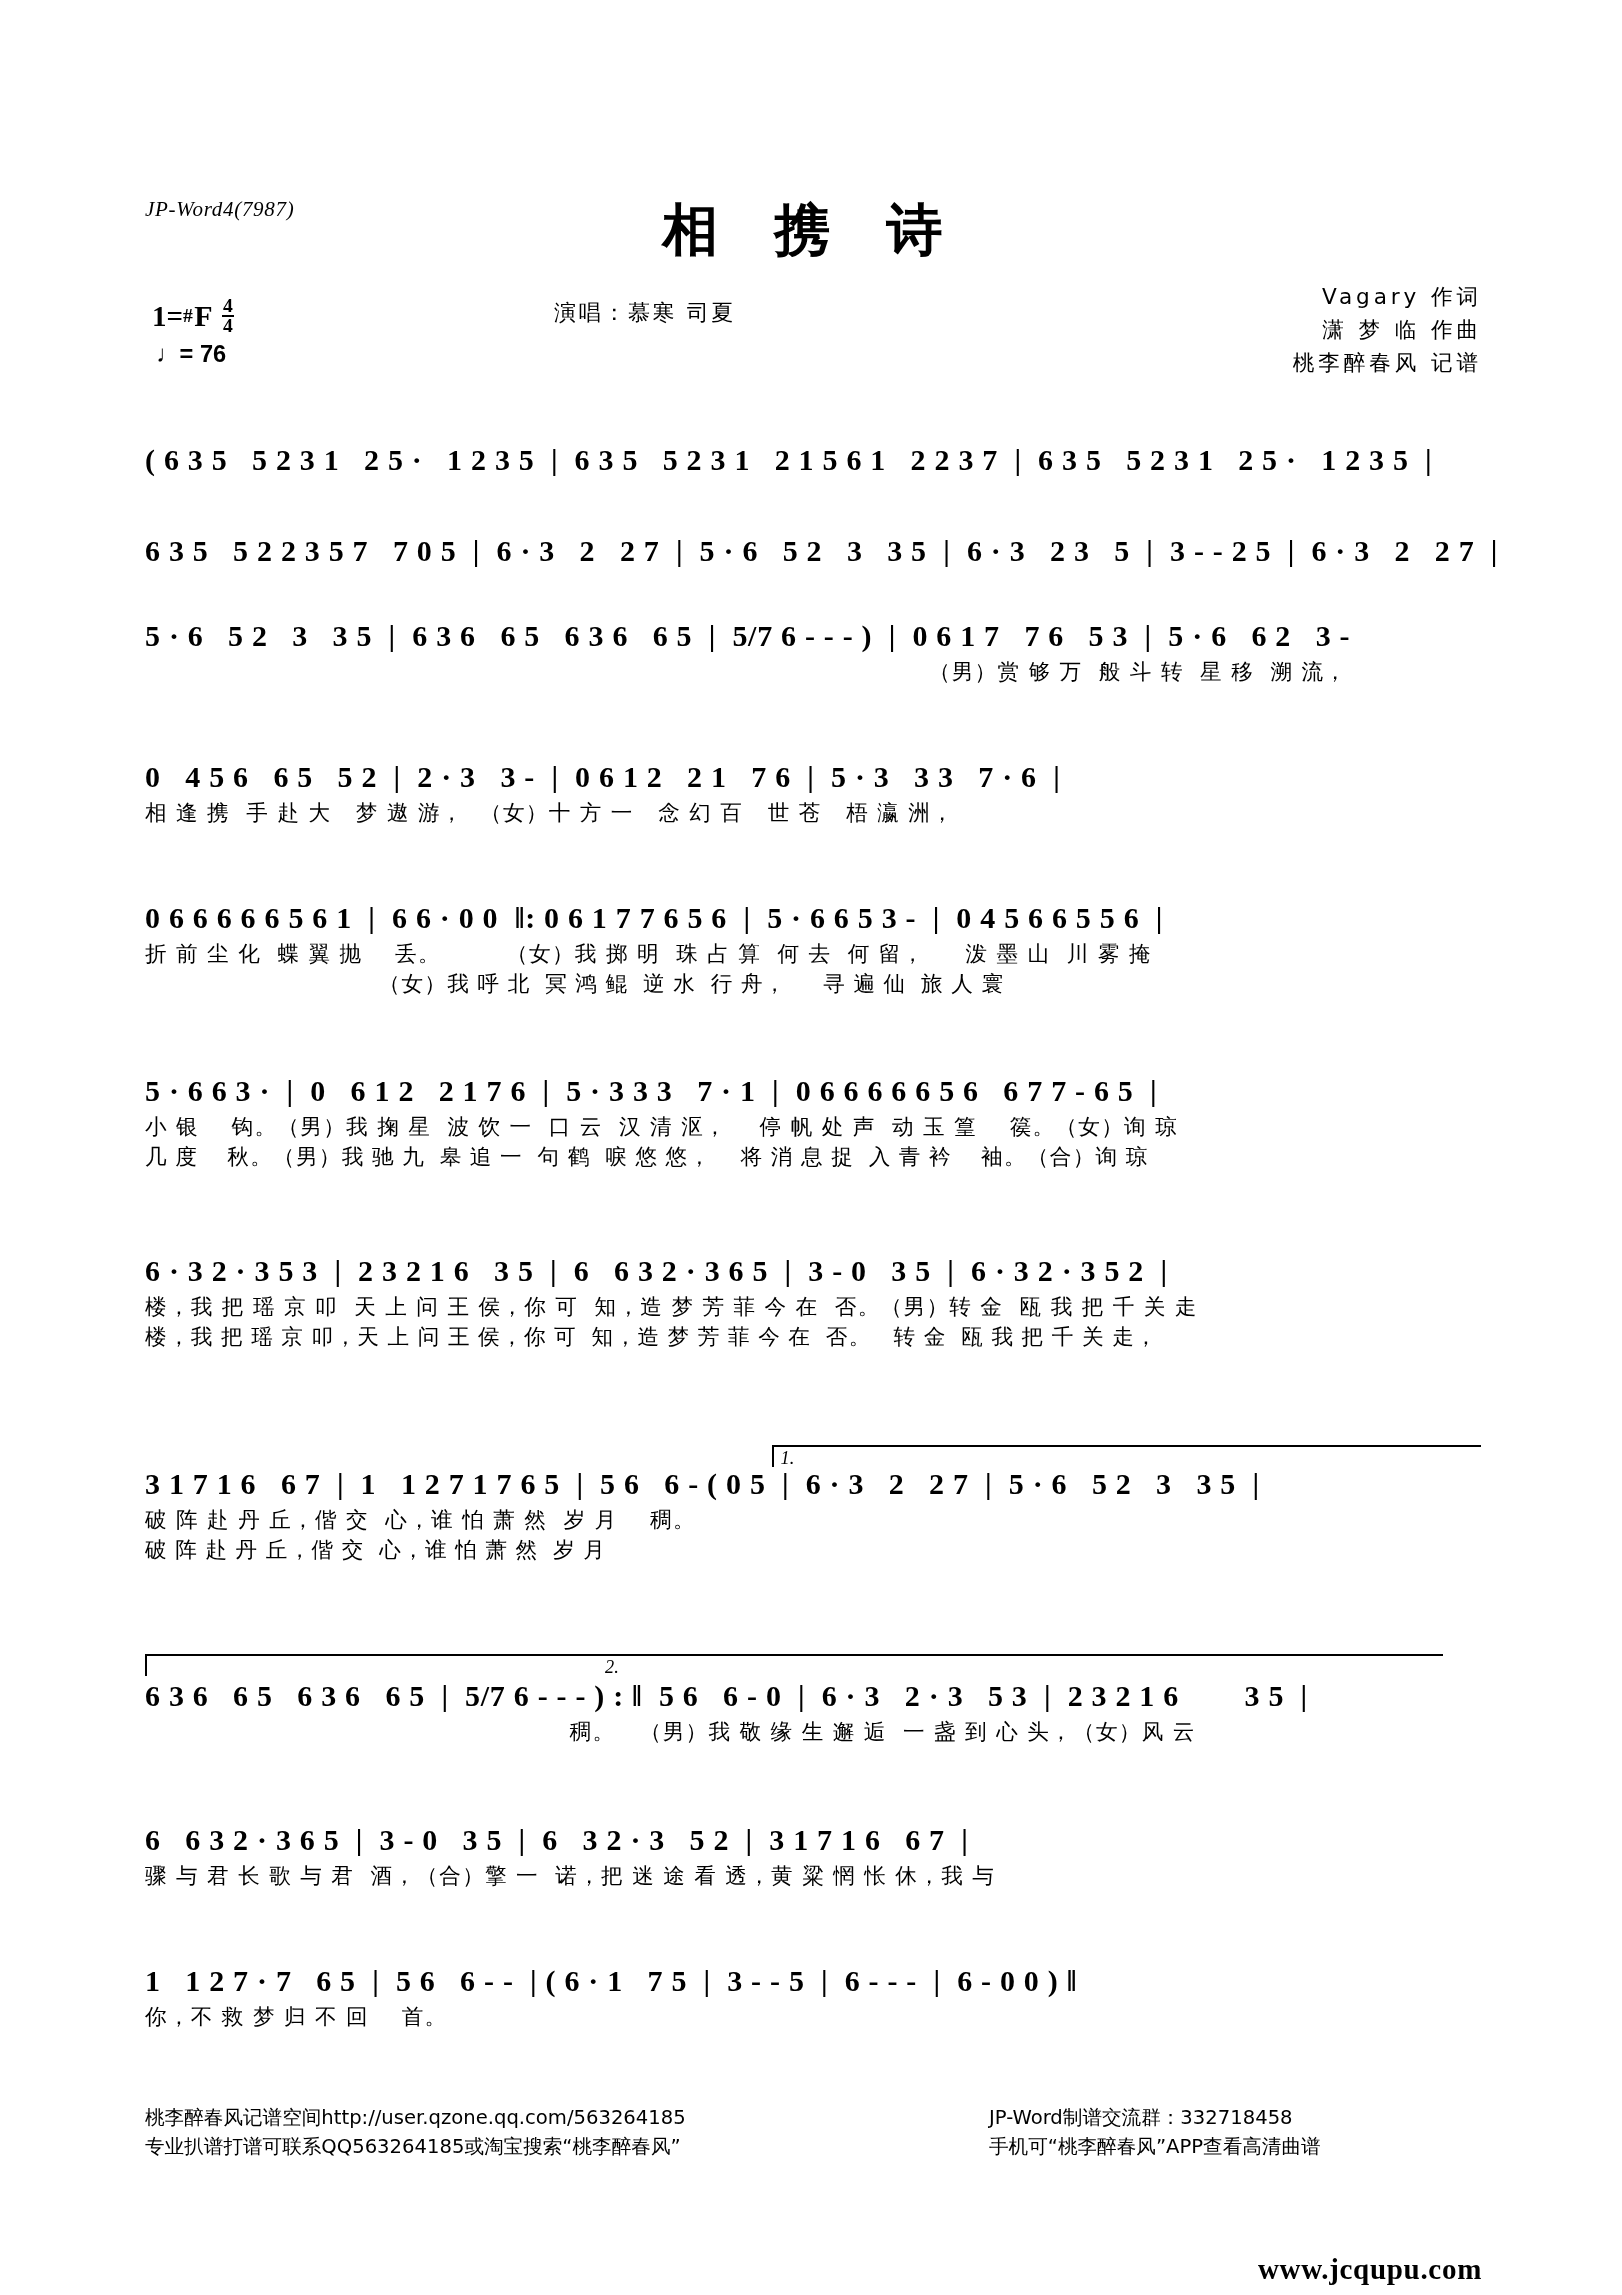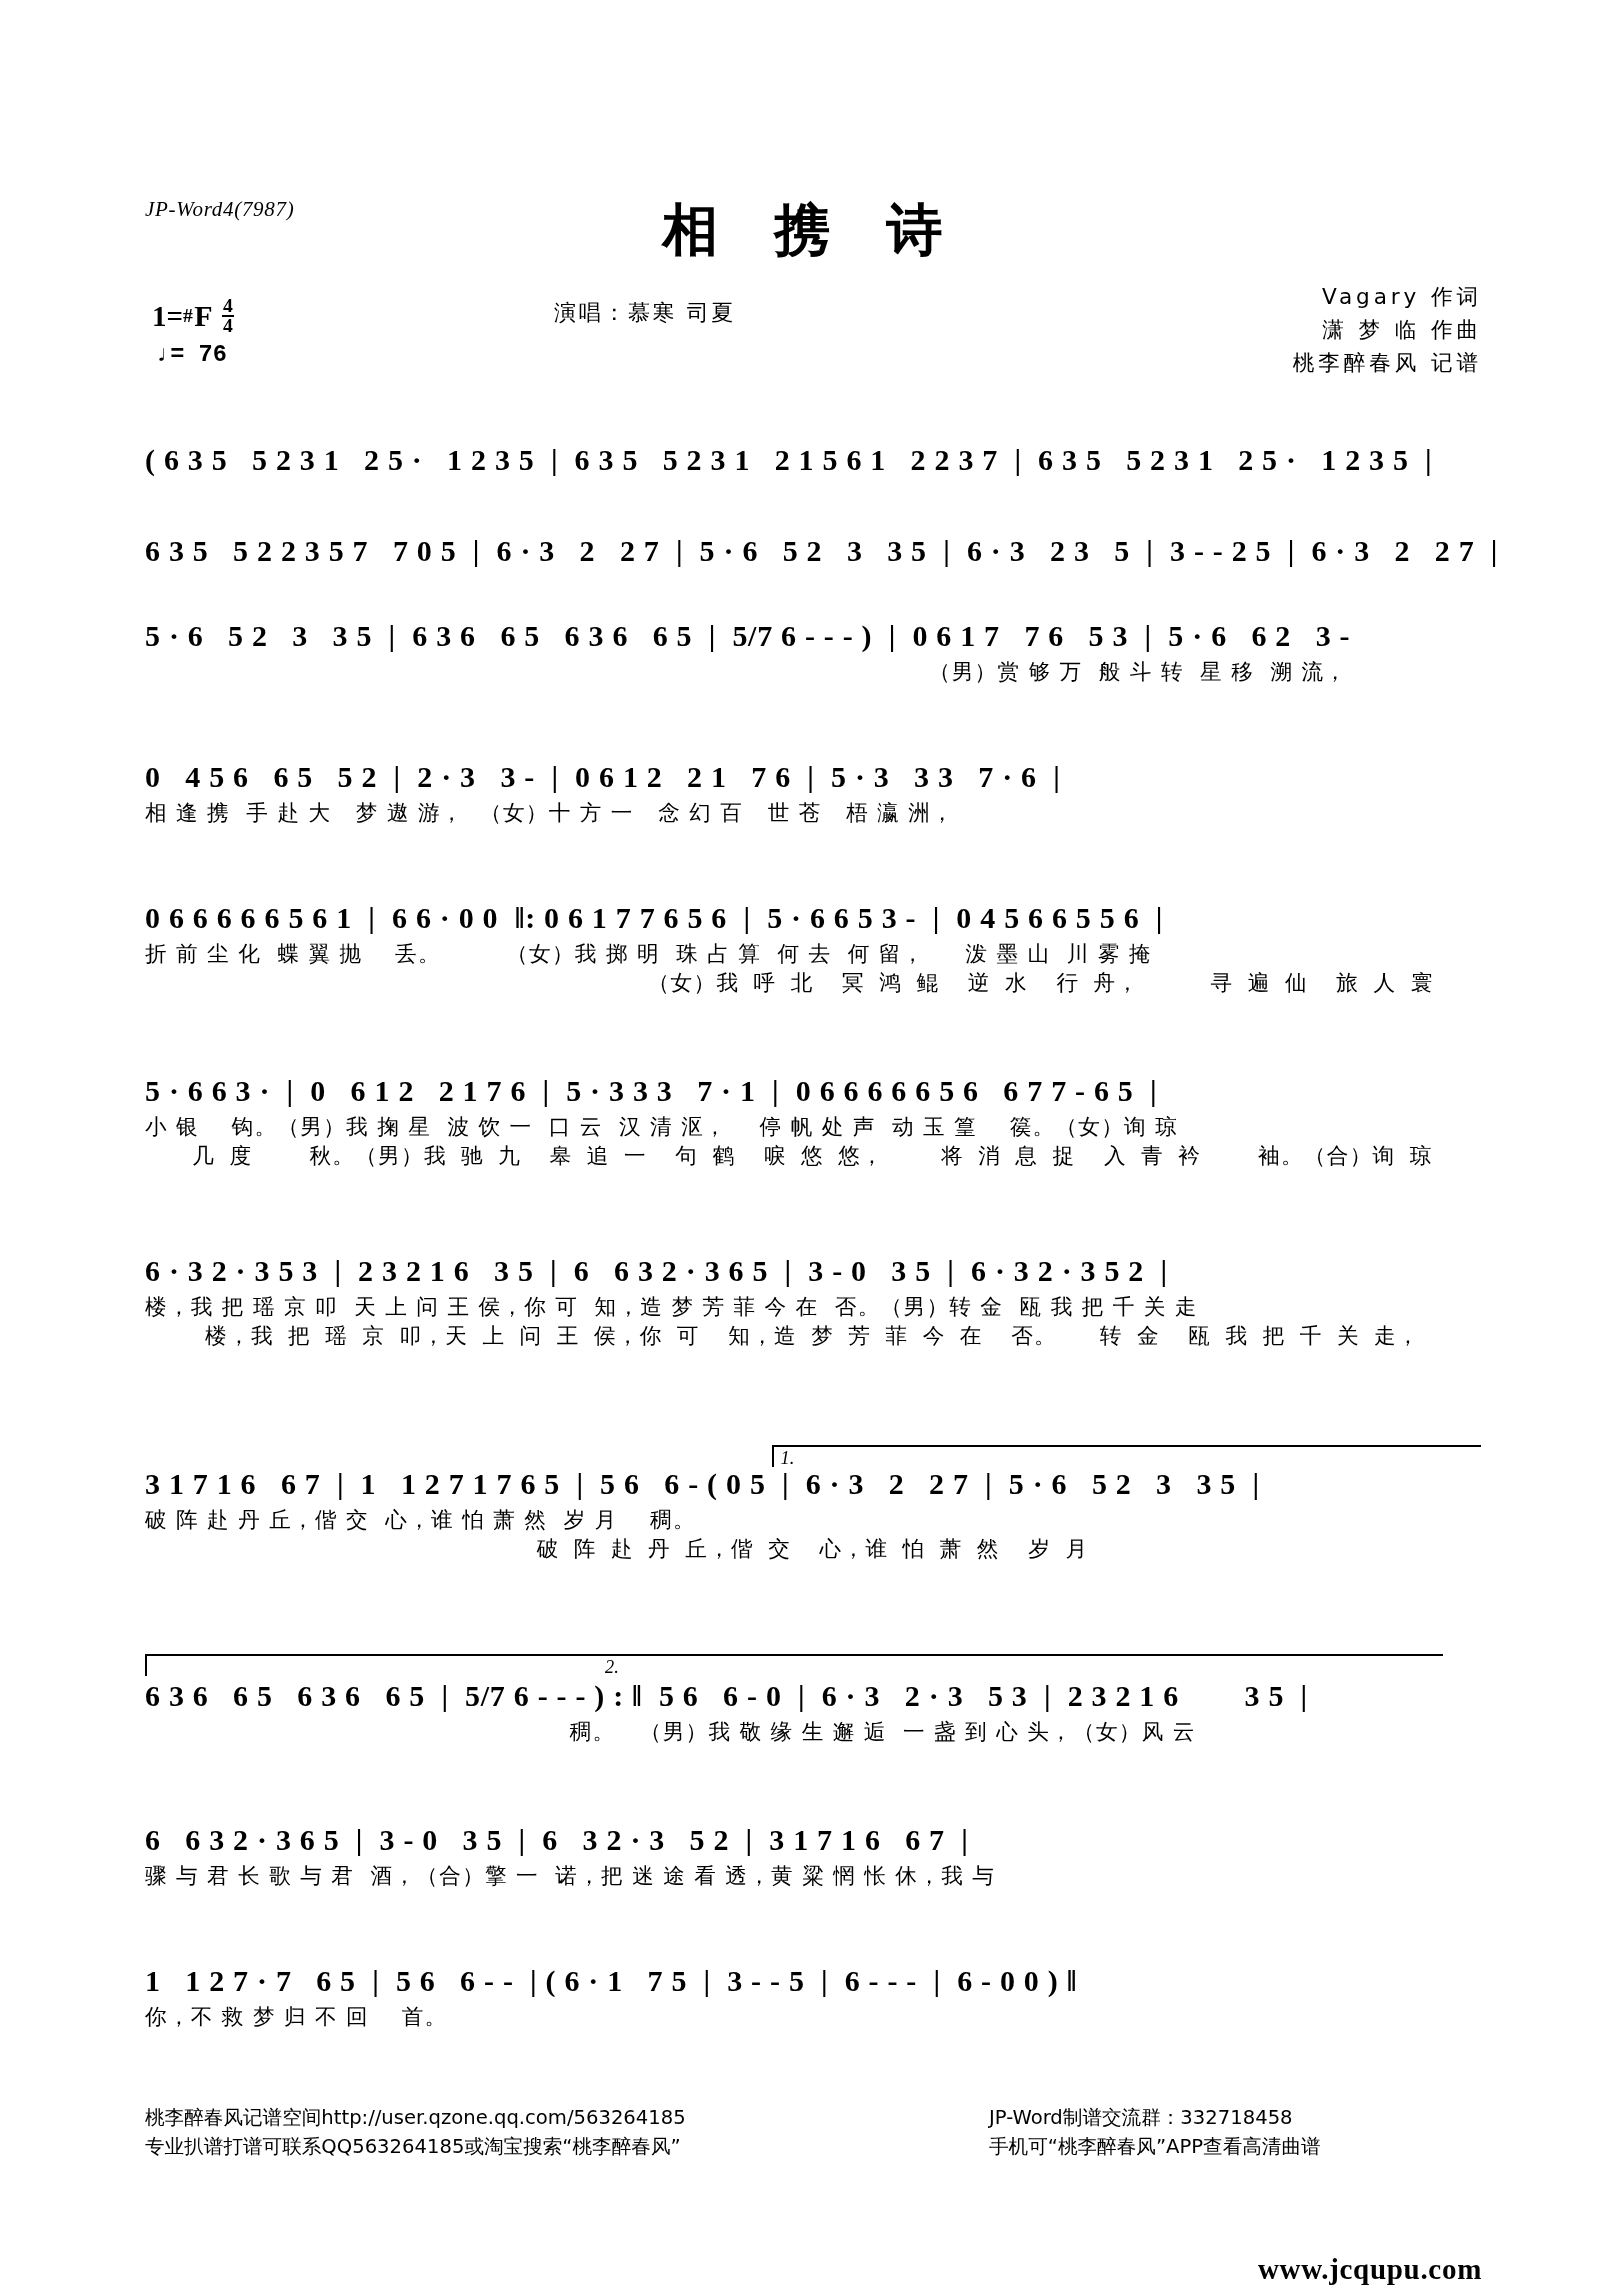--- a/index.html
+++ b/index.html
@@ -89,21 +89,21 @@
     font-size: 19.6px;
     line-height: 18.3px;
     margin-left: 9.2px;
     font-weight: bold;
   }
   .frac .num { border-bottom: 2px solid #000; padding: 0 1.3px; }
   .tempo {
     position: absolute;
     left: 156px;
     top: 293px;
-    font-family: Liberation Mono, monospace;
+    font-family: Liberation Sans, sans-serif;
     font-size: 23.6px;
     font-weight: bold;
   }
 
   
   .row {
     position: absolute;
     left: 145px;
     width: 1335px;
   }
@@ -117,26 +117,25 @@
   }
   .lyric {
     font-family: "DejaVu Sans", sans-serif;
     font-size: 21.6px;
     letter-spacing: 1.3px;
     white-space: pre;
     line-height: 30px;
     margin-top: 2.6px;
   }
   .lyric2 {
-    font-family: Liberation Mono, monospace;
+    font-family: Liberation Sans, sans-serif;
     font-size: 21.6px;
     letter-spacing: 1.3px;
     white-space: pre;
     line-height: 30px;
-    text-align: center;
   }
 
   
   .volta {
     position: absolute;
     border-top: 2px solid #000;
     border-left: 2px solid #000;
     height: 19.6px;
   }
   .volta span {

